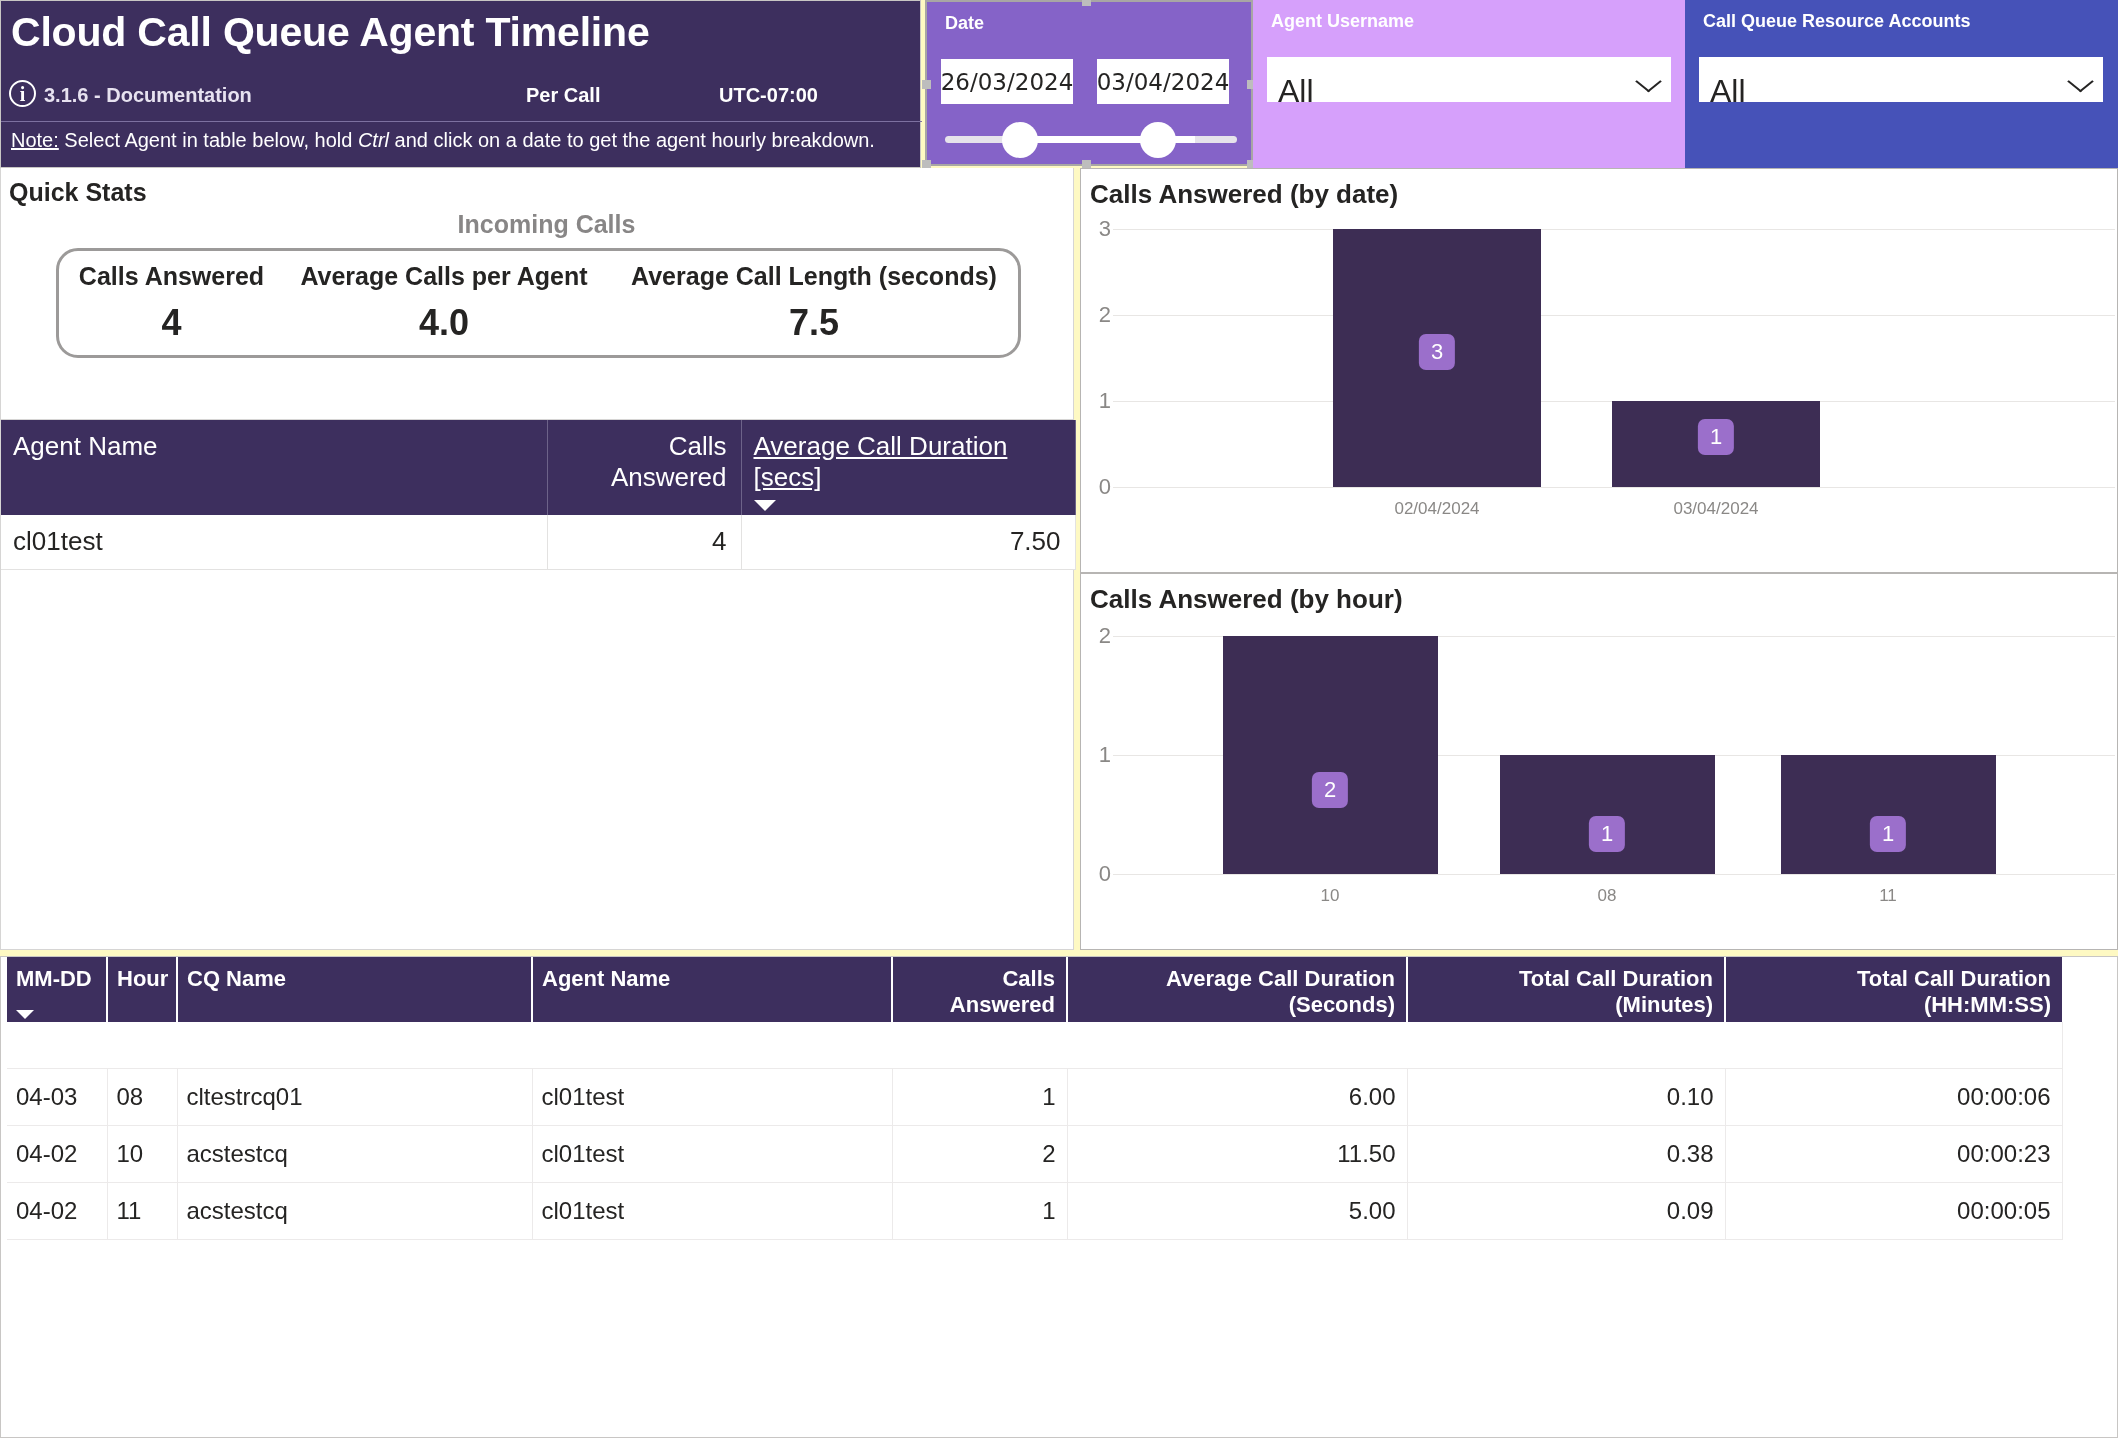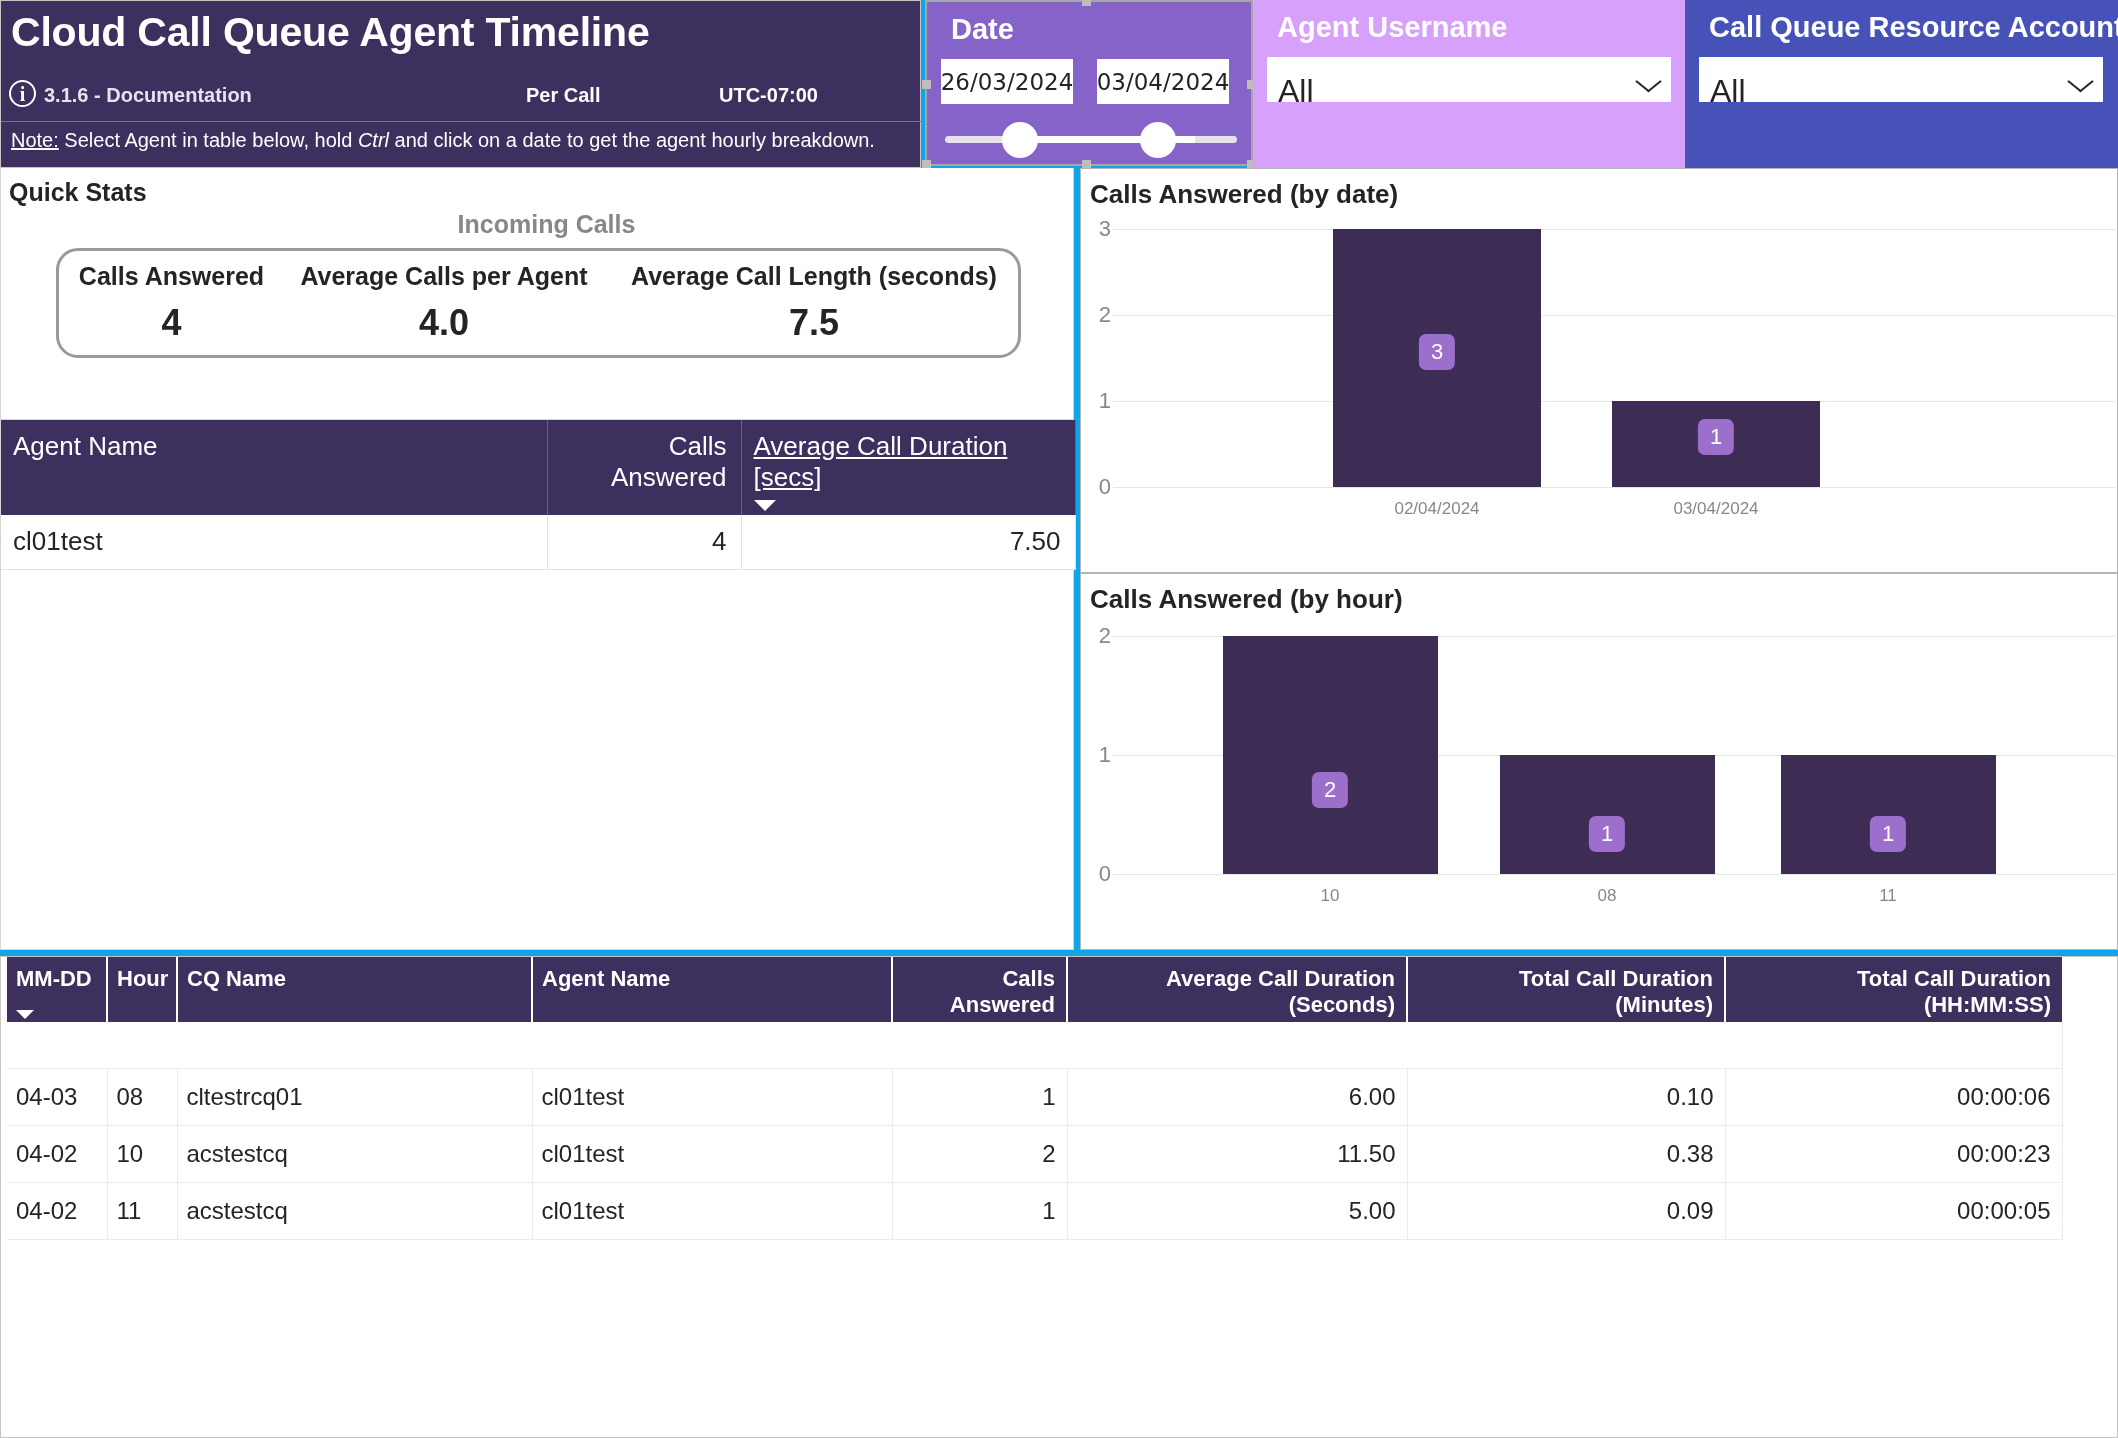--- a/index.html
+++ b/index.html
@@ -2,21 +2,21 @@
 <html><head>
 <meta charset="utf-8">
 <style>
   * { box-sizing: border-box; margin: 0; padding: 0; }
   html, body {
     width: 2118px; height: 1438px;
     background: #ffffff;
     font-family: "Liberation Sans", sans-serif;
     overflow: hidden;
   }
-  #root { position: relative; width: 2118px; height: 1236px; background: #0ea5e9; }
+  #root { position: relative; width: 2118px; height: 1236px; background: #fef9c3; }
 
   
   .title-card {
     position: absolute; left: 0; top: 0; width: 921px; height: 168px;
     background: #3D2F5E;
     border: 1px solid #c8c6c4;
   }
   .title-main {
     position: absolute; left: 10px; top: 8px;
     font-size: 41px; font-weight: bold; color: #ffffff;
@@ -54,22 +54,22 @@
   .note-row u { text-decoration: underline; }
   .note-row i { font-style: italic; }
 
   
   .date-slicer {
     position: absolute; left: 925px; top: 0px; width: 328px; height: 166px;
     background: #8563C8;
     border: 2px solid #a8a6a4;
   }
   .slicer-label {
-    position: absolute; left: 24px; top: 11px;
-    font-size: 29px; font-weight: bold; color: #ffffff; white-space: nowrap;
+    position: absolute; left: 18px; top: 11px;
+    font-size: 18px; font-weight: bold; color: #ffffff; white-space: nowrap;
   }
   .date-inputs { position: absolute; left: 14px; top: 57px; display: flex; gap: 24px; }
   .date-box {
     width: 132px; height: 45px; background: #ffffff;
     display: flex; align-items: center; justify-content: center;
     font-size: 23px; color: #252423; font-family: "DejaVu Sans", sans-serif;
   }
   .slider-wrap { position: absolute; left: 18px; top: 117px; width: 292px; height: 40px; }
   .slider-track {
     position: absolute; left: 0; top: 17px; width: 292px; height: 7px;

